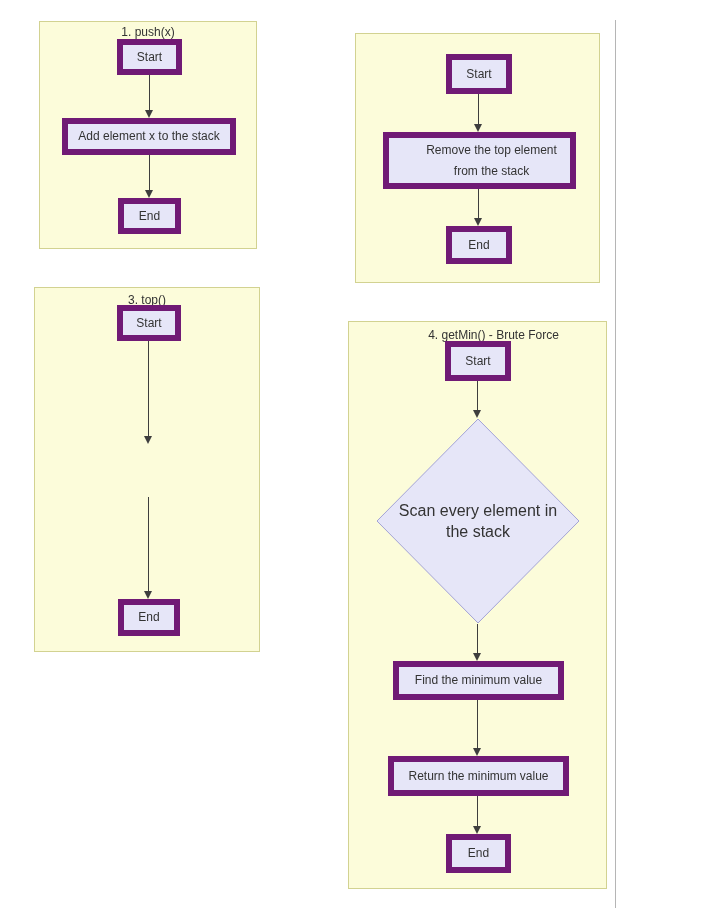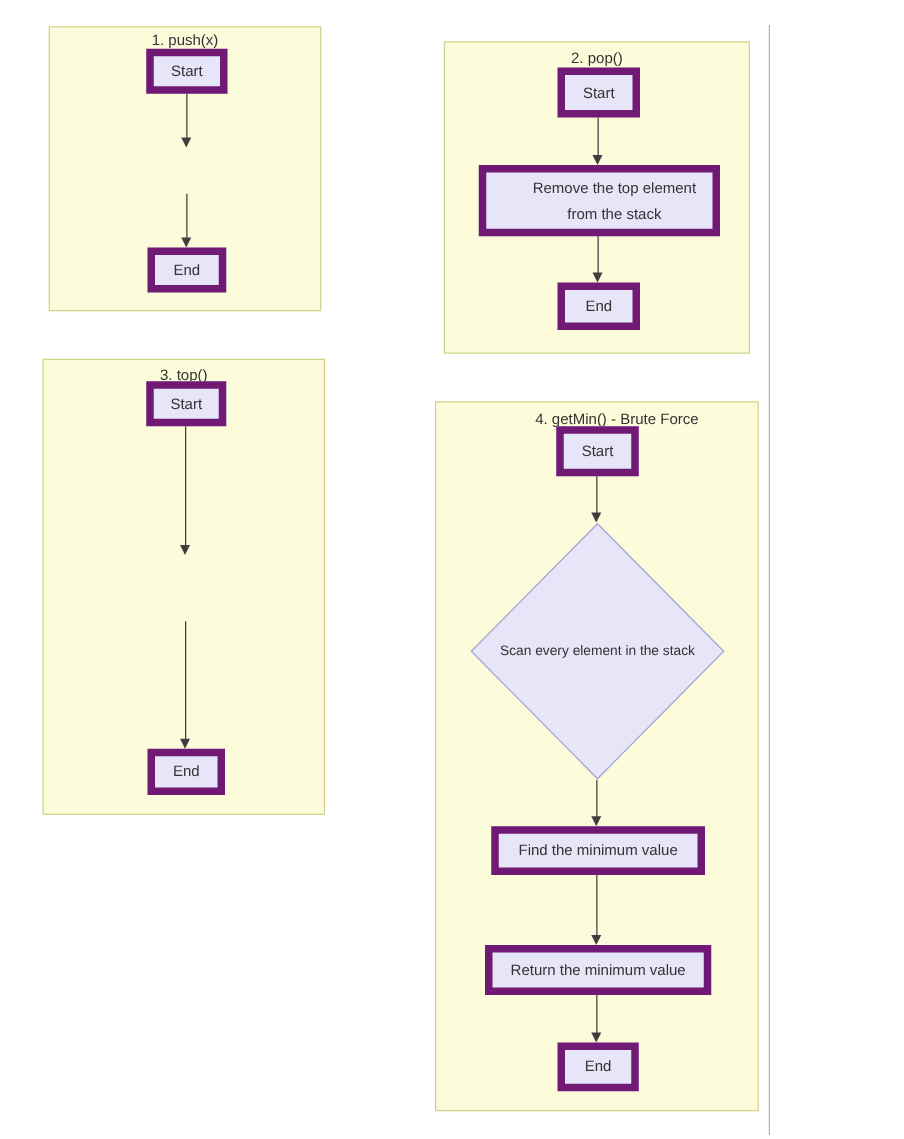--- a/index.html
+++ b/index.html
@@ -19,44 +19,46 @@
   .arrow::before { content:""; position:absolute; left:4px; top:0; bottom:6px; width:1px; background:#3e3e3e; }
   .arrow::after {
     content:""; position:absolute; left:0; bottom:0; width:0; height:0;
     border-left:4.5px solid transparent; border-right:4.5px solid transparent; border-top:8px solid #3e3e3e;
   }
   .diamond-wrap { position:absolute; }
   .diamond-wrap svg { display:block; }
   .diamond-label {
     position:absolute; left:0; top:0; right:0; bottom:0;
     display:flex; align-items:center; justify-content:center;
-    font-size:11px; line-height:21px; text-align:center; color:#333333;
+    font-size:16px; line-height:21px; text-align:center; color:#333333;
   }
 </style>
 </head>
 <body>
 
 <div class="stage">
 
   <div class="page-divider"></div>
 
   <section class="flow" style="left:39px; top:21px; width:218px; height:228px;padding-left:20px;">
     <div class="flow-title" style="top:3px;">1. push(x)</div>
     <div class="node" style="left:77px; top:17px; width:65px; height:36px;">
       <span>Start</span>
     </div>
     <div class="arrow" style="left:105px; top:53px; height:43px;"></div>
+    <div class="node" style="left:22px; top:96px; width:174px; height:37px;">
+      <span>Add element x to the stack</span>
+    </div>
     <div class="arrow" style="left:105px; top:133px; height:43px;"></div>
     <div class="node" style="left:78px; top:176px; width:63px; height:36px;">
       <span>End</span>
     </div>
   </section>
 
   <section class="flow" style="left:355px; top:33px; width:245px; height:250px;">
-    <div class="flow-title" style="top:5px;">2. pop()</div>
     <div class="node" style="left:90px; top:20px; width:66px; height:40px;">
       <span>Start</span>
     </div>
     <div class="arrow" style="left:118px; top:60px; height:38px;"></div>
     <div class="node" style="left:27px; top:98px; width:193px; height:57px;padding-left:24px;">
       <span style="width:155px;">Remove the top element from the stack</span>
     </div>
     <div class="arrow" style="left:118px; top:155px; height:37px;"></div>
     <div class="node" style="left:90px; top:192px; width:66px; height:38px;">
       <span>End</span>

